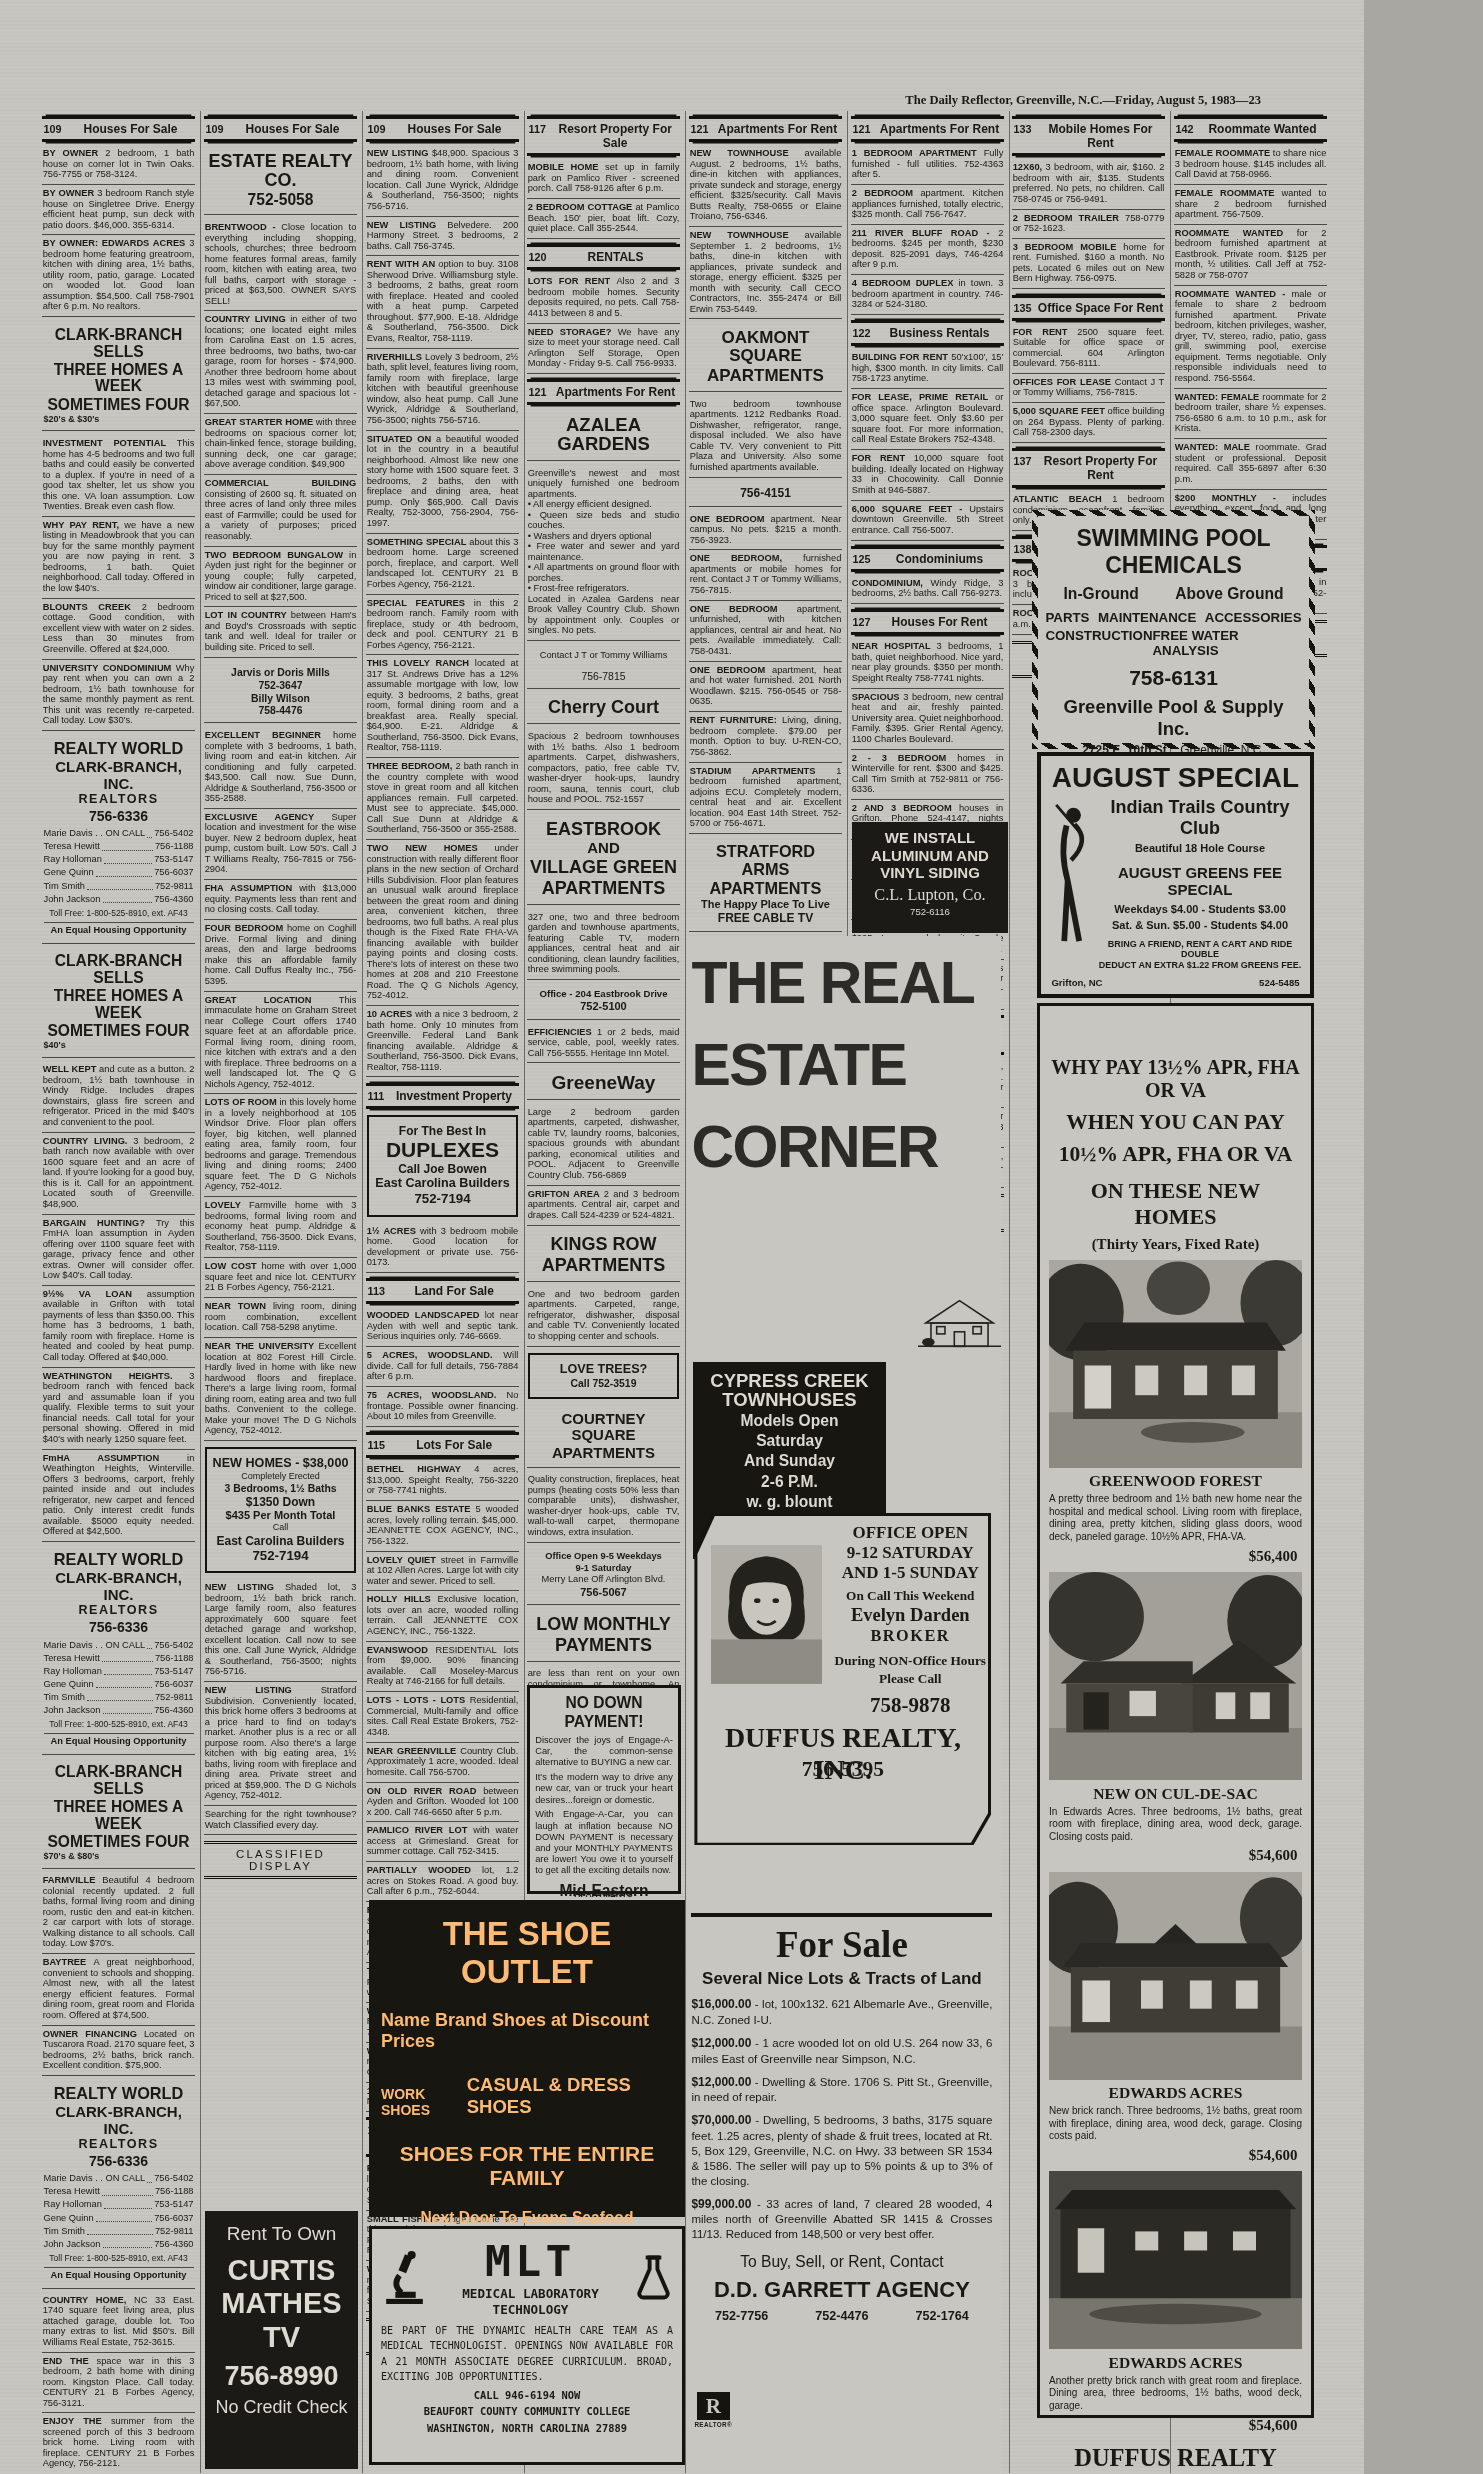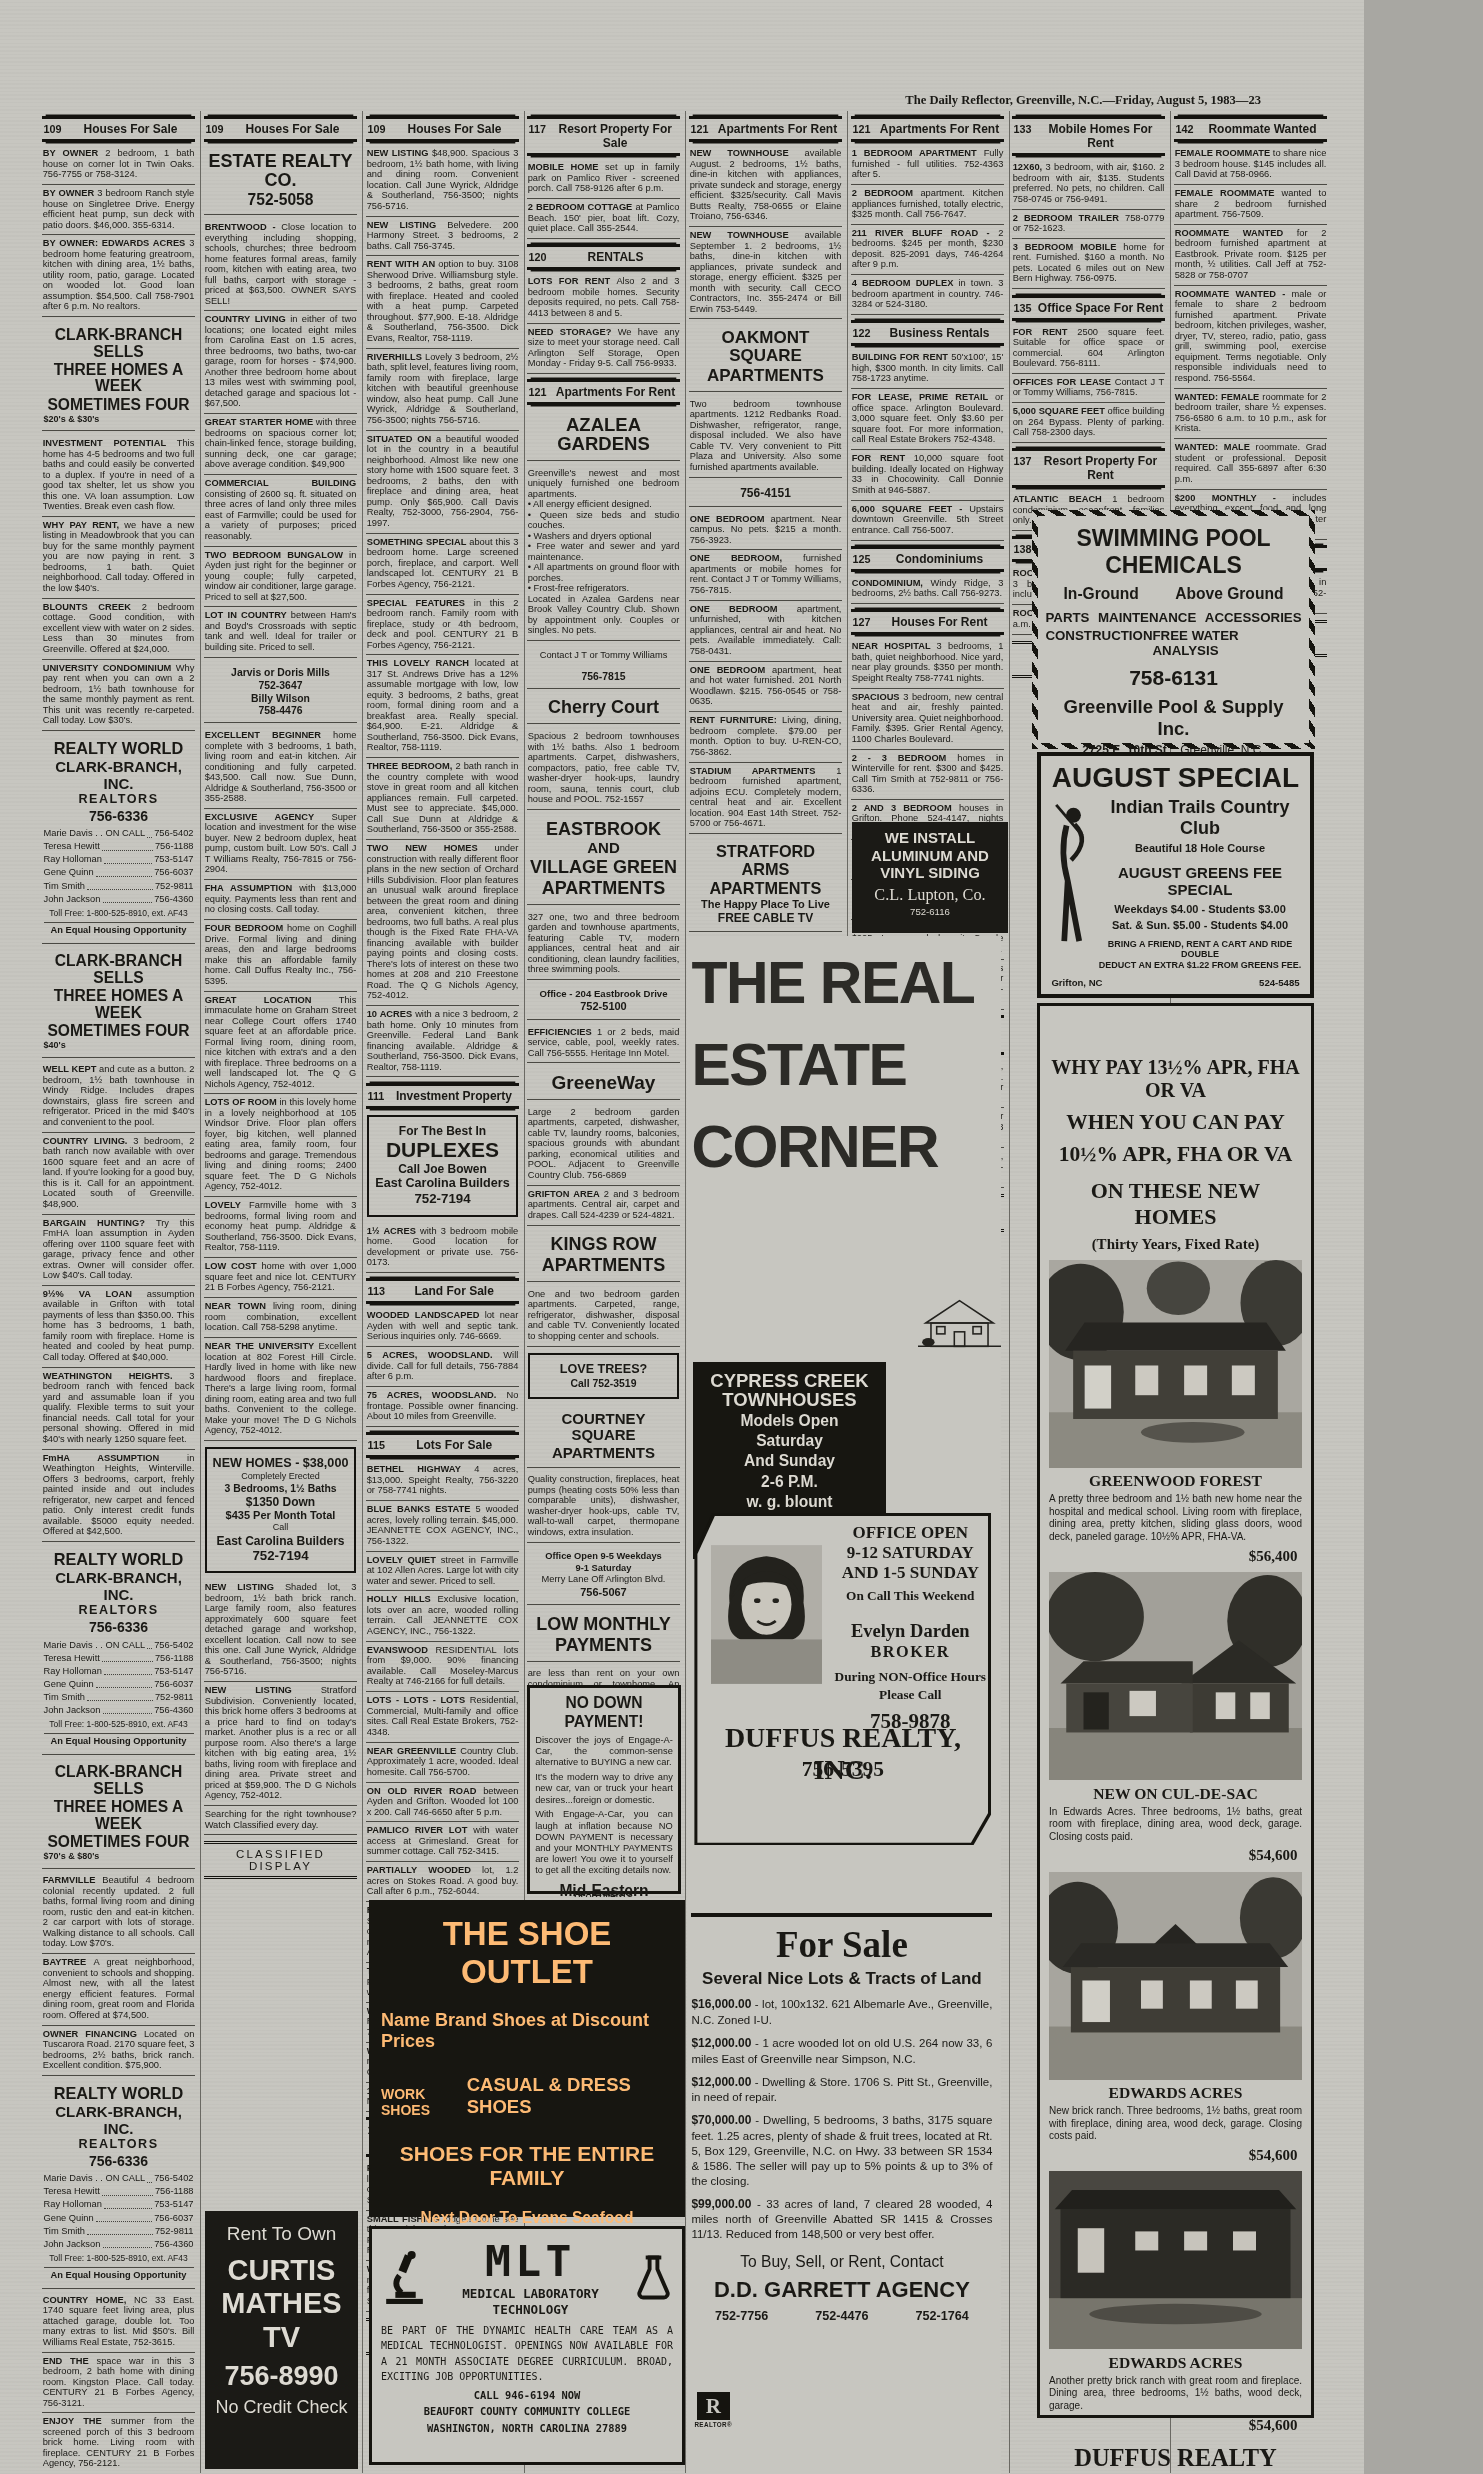--- a/index.html
+++ b/index.html
@@ -85,21 +85,21 @@
   #duffus{position:absolute;left:7.4px;top:577px;width:297px;height:386px;}
   .oct{position:absolute;inset:0;background:#15140f;
        clip-path:polygon(0 10%,6% 0,100% 0,100% 78%,94% 86%,0 86%);}
   .oct-in{position:absolute;inset:3px;background:#c7c6c0;
        clip-path:polygon(0 10%,6% 0,100% 0,100% 78%,94% 86%,0 86%);}
   .df-wrap{position:absolute;inset:10.4px;}
   #df-portrait{position:absolute;left:6px;top:21px;width:111px;height:141px;}
   .df-r{position:absolute;left:122px;top:0;width:167px;text-align:center;font-family:"Liberation Serif",serif;font-weight:bold;}
   .df-open{font-size:17px;}
   .df-oncall{font-size:13.3px;margin-top:4.4px;}
-  .df-name{font-size:18.5px;margin-top:17px;}
+  .df-name{font-size:18.5px;margin-top:1px;}
   .df-role{font-size:16.3px;letter-spacing:1.5px;}
   .df-during{font-size:13.3px;margin-top:7.4px;}
   .df-ph1{font-size:21px;margin-top:6px;}
   .df-agency{position:absolute;left:0;top:199px;width:100%;text-align:center;font-family:"Liberation Serif",serif;font-weight:bold;font-size:28px;}
   .df-ph2{position:absolute;left:0;top:234px;width:100%;text-align:center;font-family:"Liberation Serif",serif;font-weight:bold;font-size:21.5px;}
   #forsale{position:absolute;left:4.4px;top:977px;width:301px;height:547px;border-top:4.4px solid #15140f;padding-top:6px;}
   .fs-t{font-family:"Liberation Serif",serif;font-size:37px;font-weight:bold;text-align:center;}
   .fs-s{font-size:17px;font-weight:bold;text-align:center;margin-top:3px;}
   .fs-i{font-size:11.5px;line-height:1.3;margin-top:8.2px;text-align:justify;}
   .fs-i b{font-size:12px;}
@@ -439,21 +439,21 @@
       <div class="ad">Greenville's newest and most uniquely furnished one bedroom apartments.
 • All energy efficient designed.
 • Queen size beds and studio couches.
 • Washers and dryers optional
 • Free water and sewer and yard maintenance.
 • All apartments on ground floor with porches.
 • Frost-free refrigerators.
 Located in Azalea Gardens near Brook Valley Country Club. Shown by appointment only. Couples or singles. No pets.</div>
       <div class="blk">
         <div class="ln" style="font-size: 9.3px;">Contact J T or Tommy Williams</div>
-        <div class="ln" style="font-size: 10.4px; font-weight: bold; margin-top: 10px;">756-7815</div>
+        <div class="ln" style="font-size: 10.4px; font-weight: normal; margin-top: 10px;">756-7815</div>
       </div>
       <div class="blk">
         <div class="ln" style="font-size: 18px; font-weight: bold;">Cherry Court</div>
       </div>
       <div class="ad">Spacious 2 bedroom townhouses with 1½ baths. Also 1 bedroom apartments. Carpet, dishwashers, compactors, patio, free cable TV, washer-dryer hook-ups, laundry room, sauna, tennis court, club house and POOL. 752-1557</div>
       <div class="blk">
         <div class="ln" style="font-size: 18px; font-weight: bold;">EASTBROOK</div>
         <div class="ln" style="font-size: 15px; font-weight: bold;">AND</div>
         <div class="ln" style="font-size: 18px; font-weight: bold;">VILLAGE GREEN</div>
         <div class="ln" style="font-size: 18px; font-weight: bold;">APARTMENTS</div>

